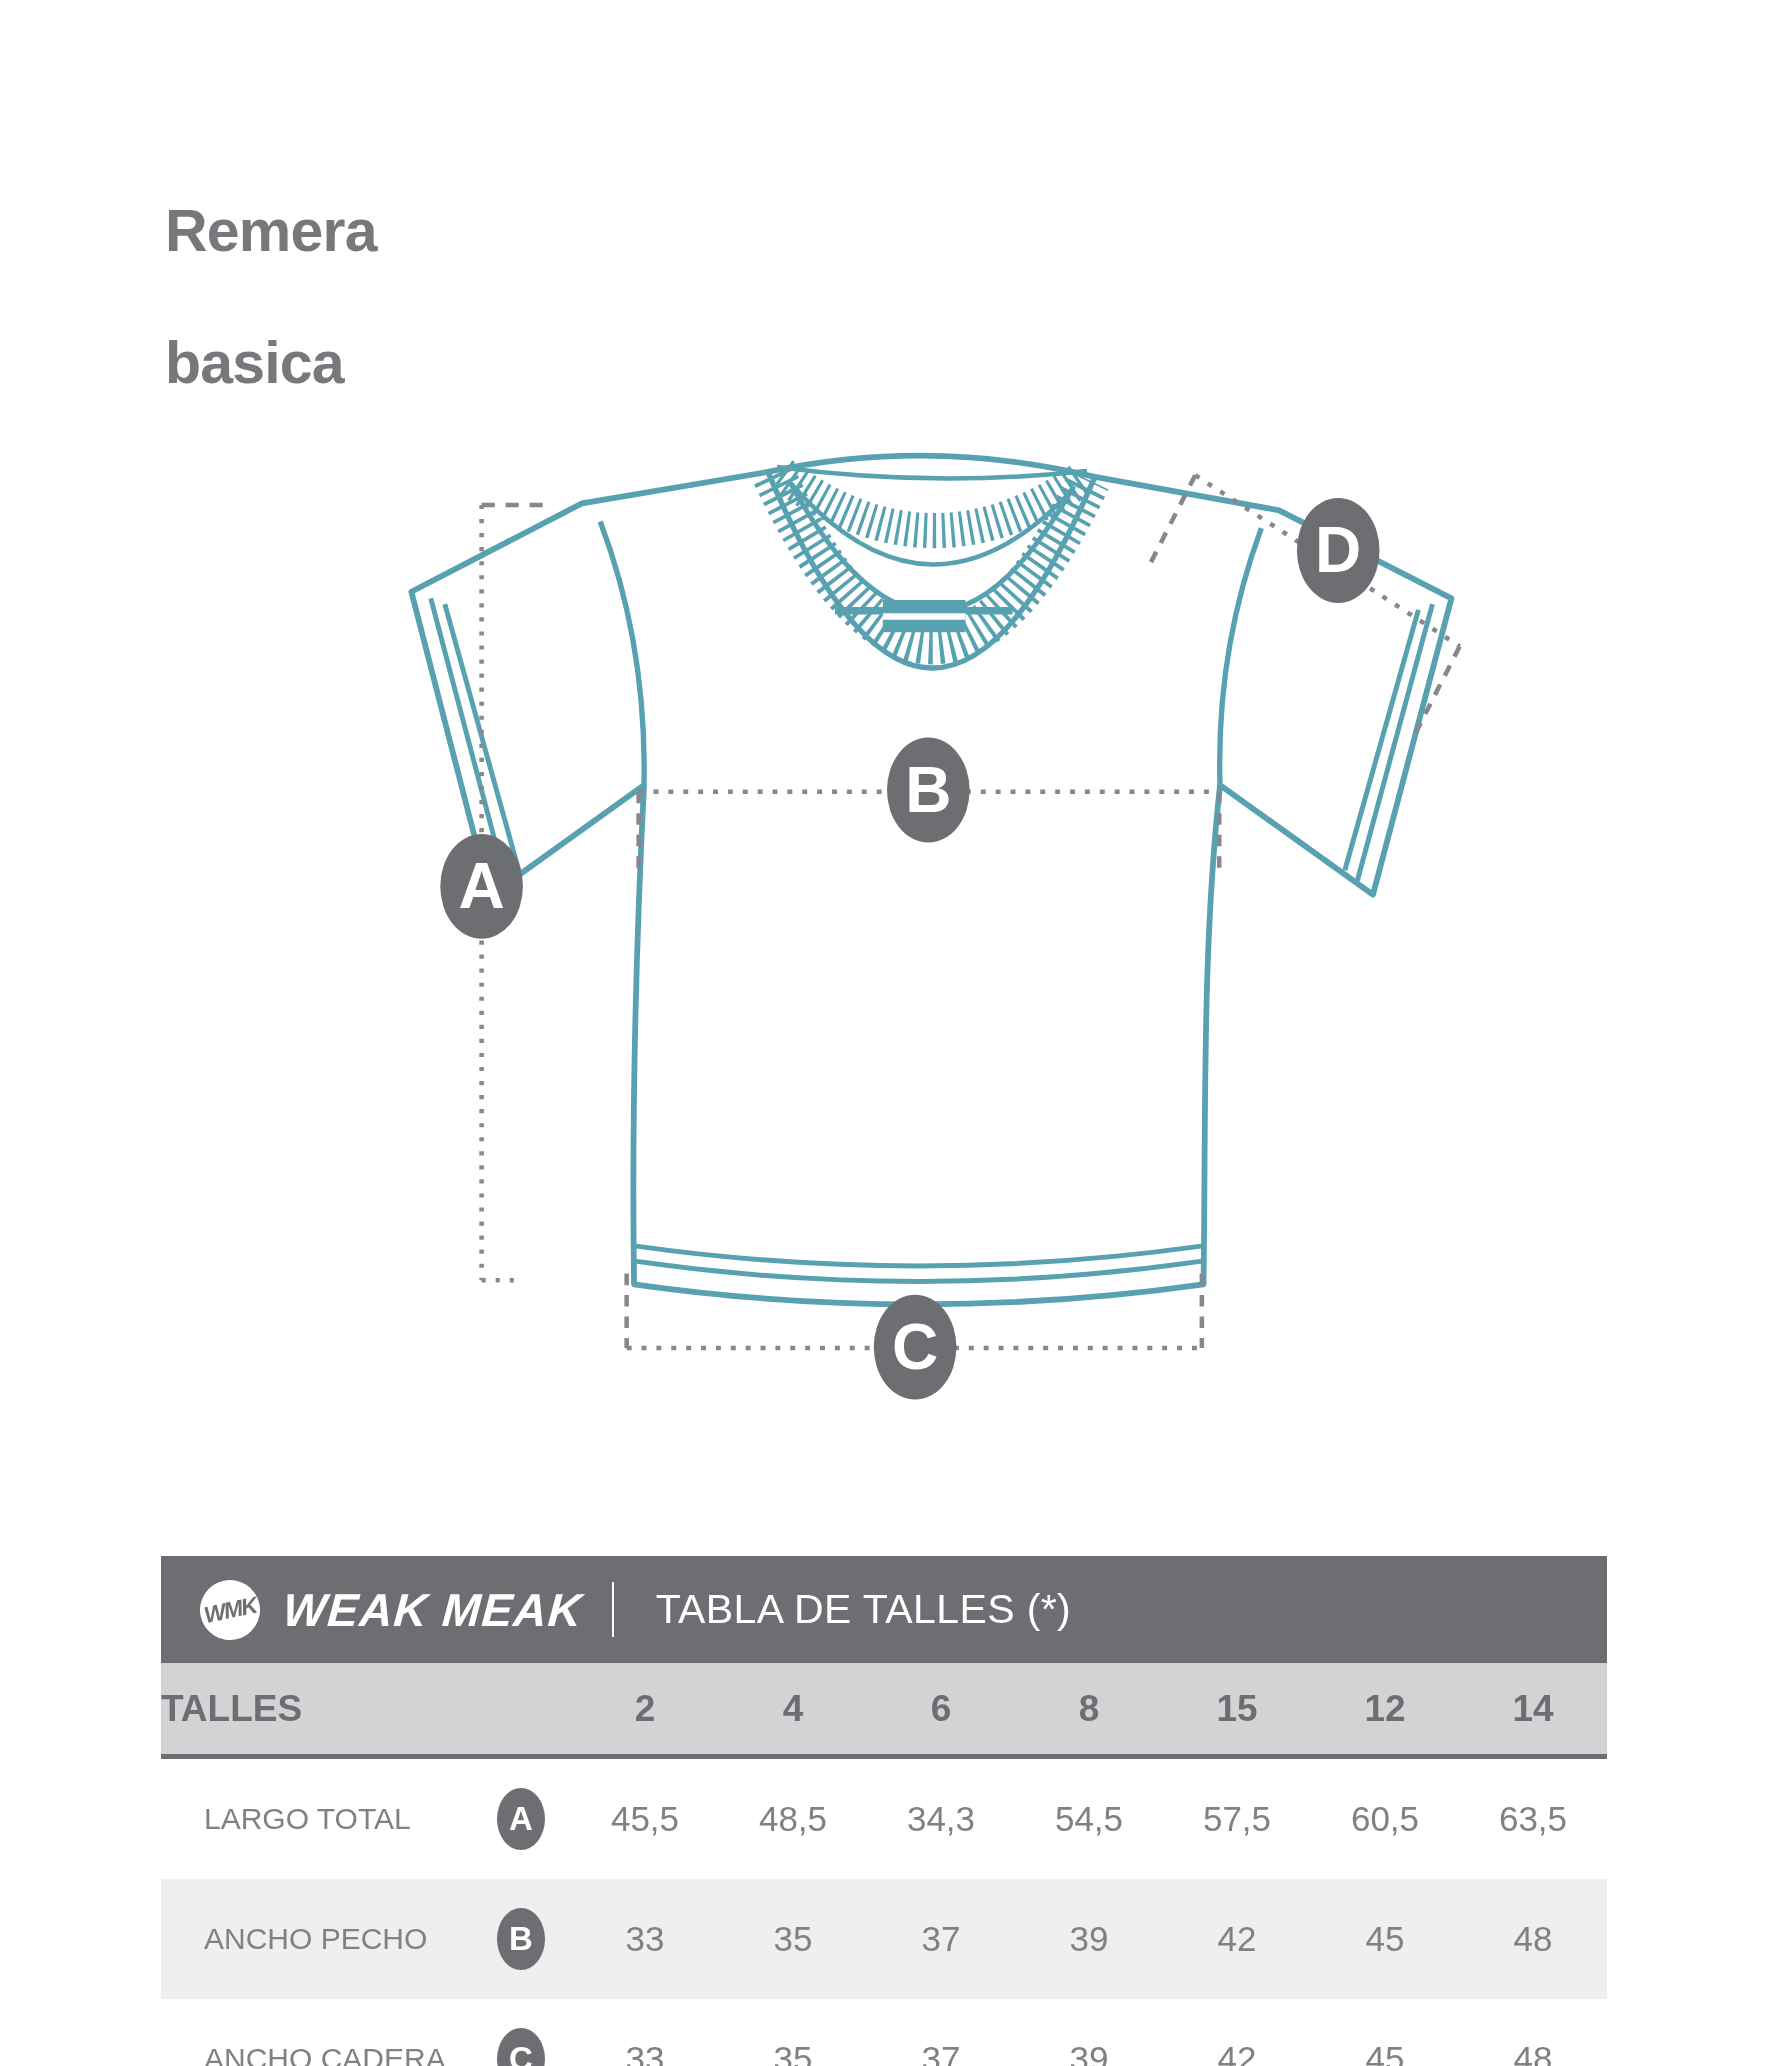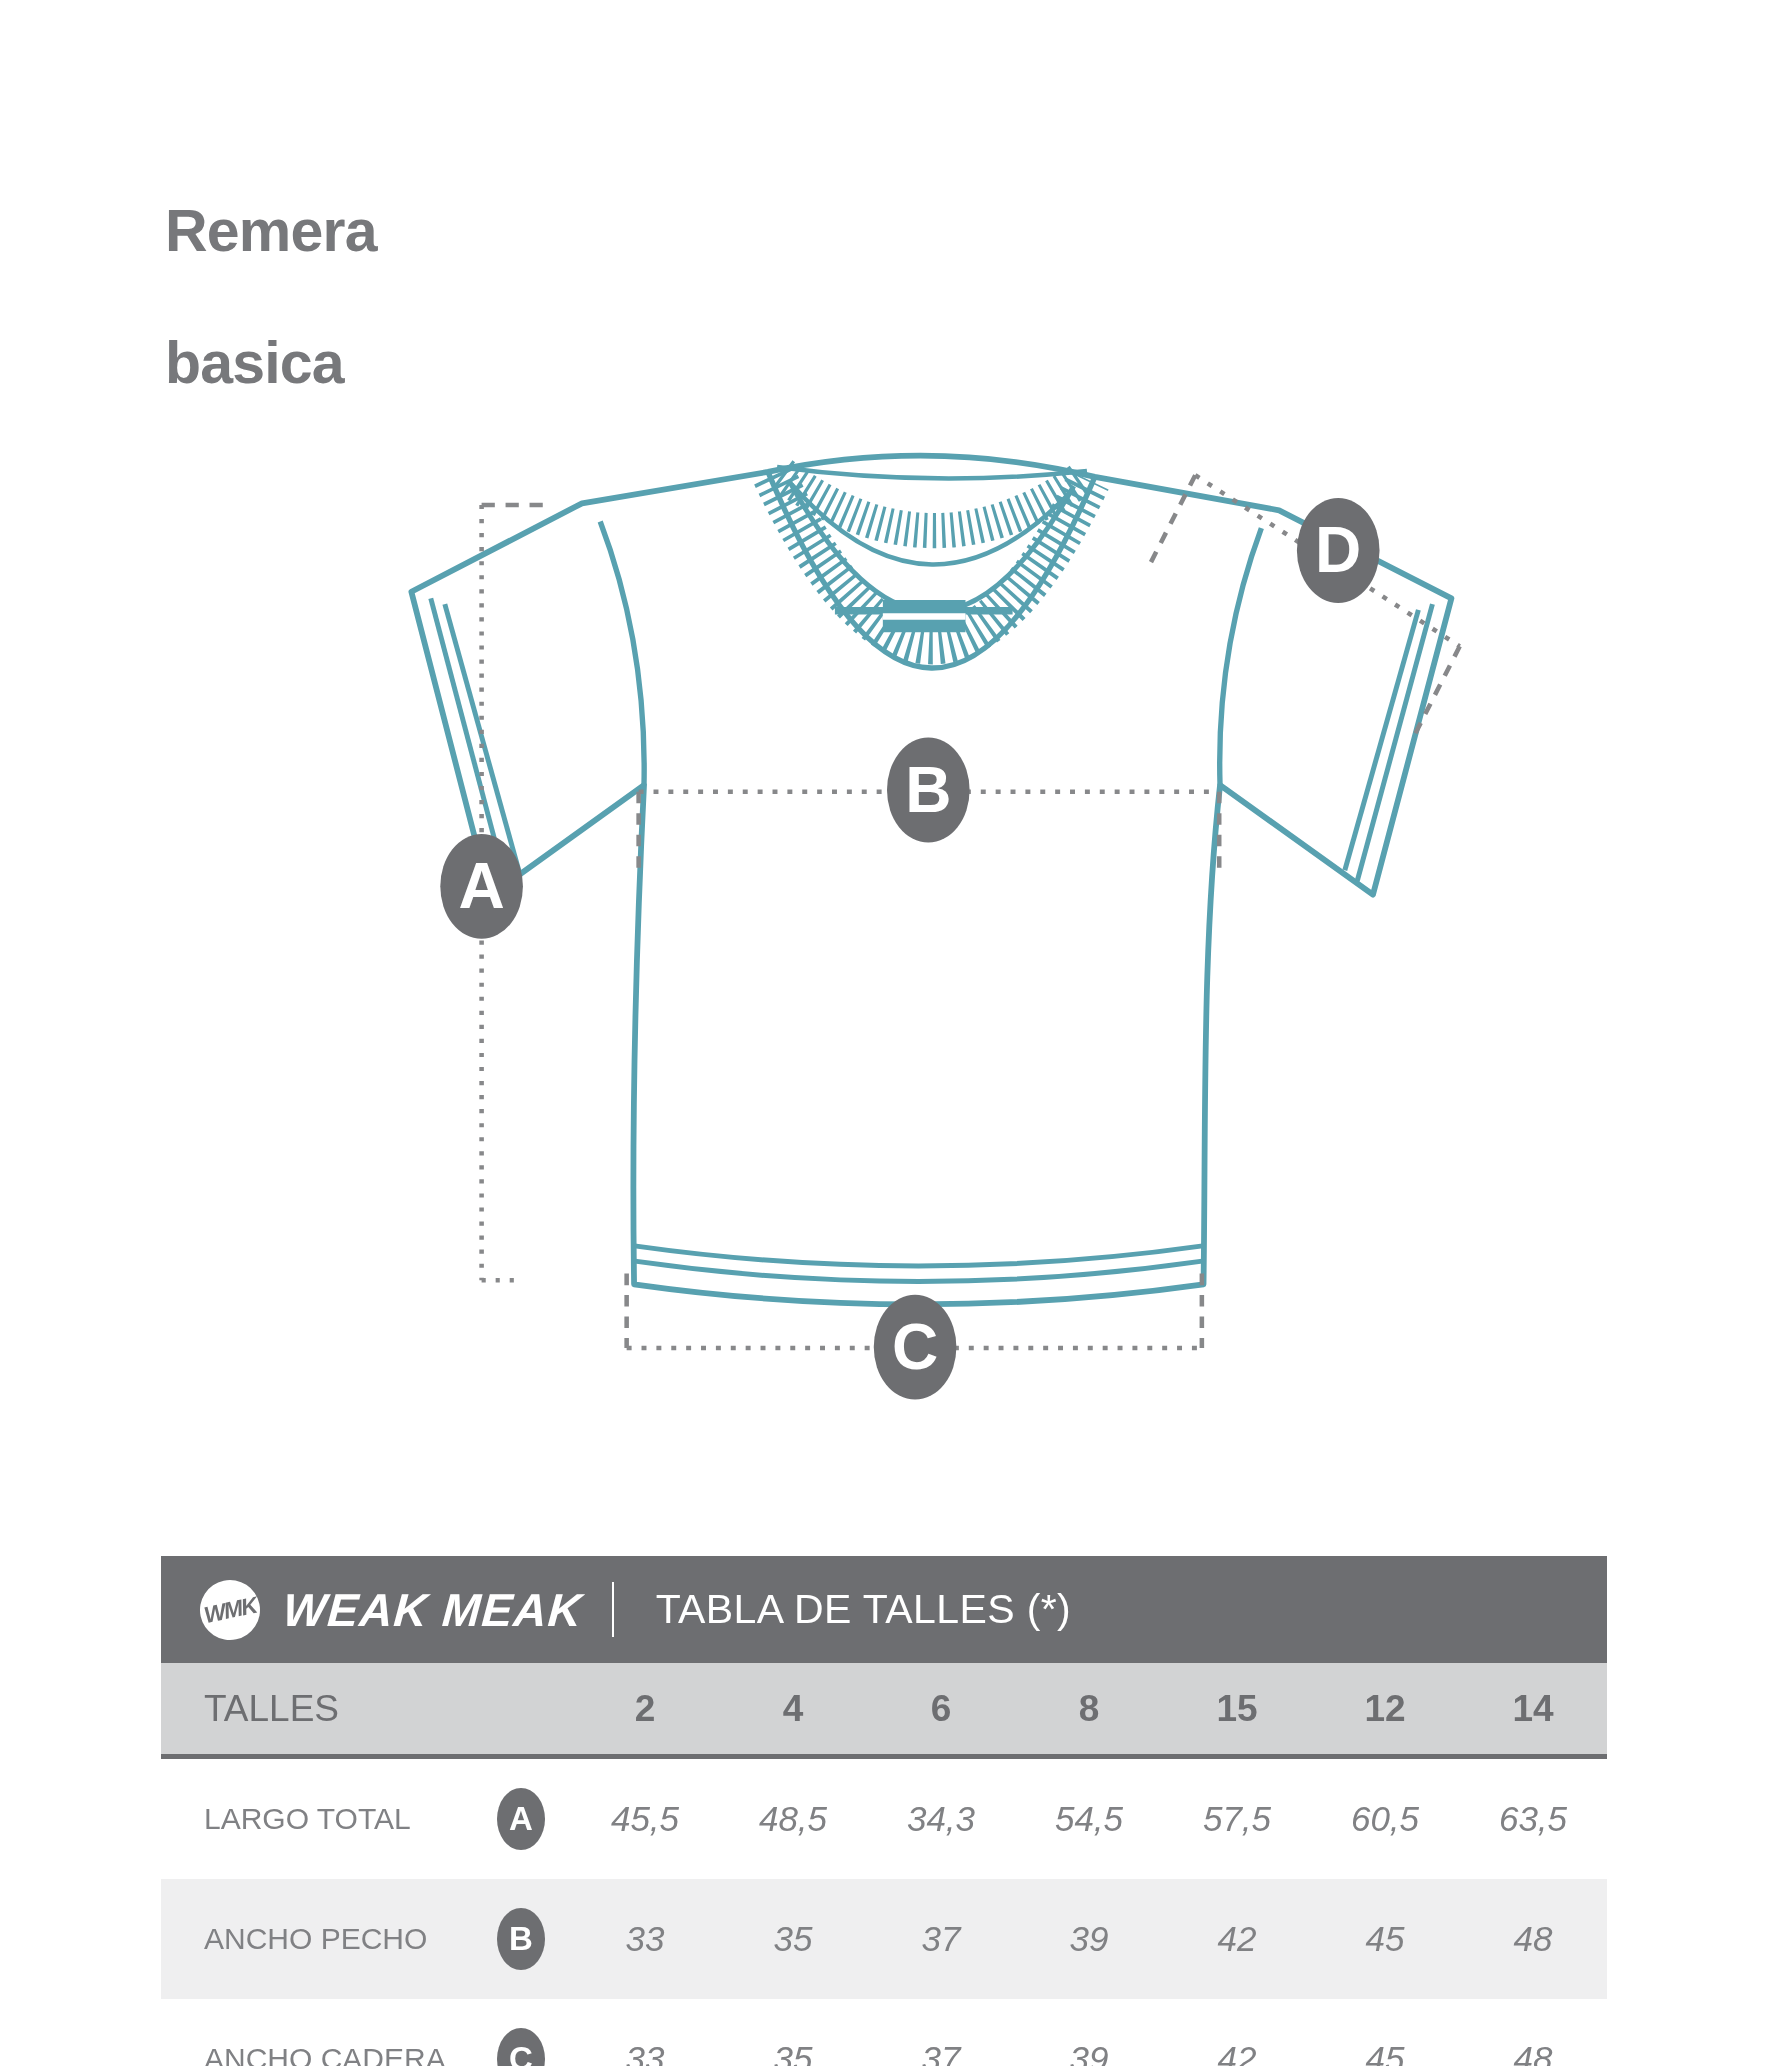--- a/index.html
+++ b/index.html
@@ -62,41 +62,41 @@
   .row {
     display:grid;
     grid-template-columns:410px repeat(7, 1fr);
     align-items:center;
   }
   .row.sizes {
     height:96px; background:#d2d3d4;
     border-bottom:5px solid #6d6e71;
   }
   .row.sizes .lbl {
-    font-size:37px; font-weight:normal; color:#6d6e71; padding-left:43px;
+    font-size:37px; font-weight:bold; color:#6d6e71; 
   }
   .row.sizes .cell {
     font-size:37px; font-weight:bold; color:#6d6e71; text-align:center;
   }
   .row.data { height:120px; }
   .row.data.alt { background:#efeff0; }
   .row.data.last { border-bottom:5.8px solid #6d6e71; }
   .label-cell { position:relative; height:100%; display:flex; align-items:center; }
   .label-cell .lbl-text {
     font-size:30px; color:#808184; padding-left:43px; letter-spacing:0px; white-space:nowrap;
   }
   .letter-badge {
     position:absolute; left:336px; top:50%; transform:translateY(-50%);
     width:48px; height:62px; border-radius:50%;
     background:#6d6e71; color:#ffffff;
     display:flex; align-items:center; justify-content:center;
     font-size:33px; font-weight:bold;
   }
   .row.data .cell {
-    font-size:35px; color:#808184; text-align:center;font-style:italic;
+    font-size:35px; color:#808184; text-align:center;
   }
 </style>
 </head>
 <body>
 
 <div class="page">
 
   <div class="title">
     <div>Remera</div>
     <div>basica</div>

